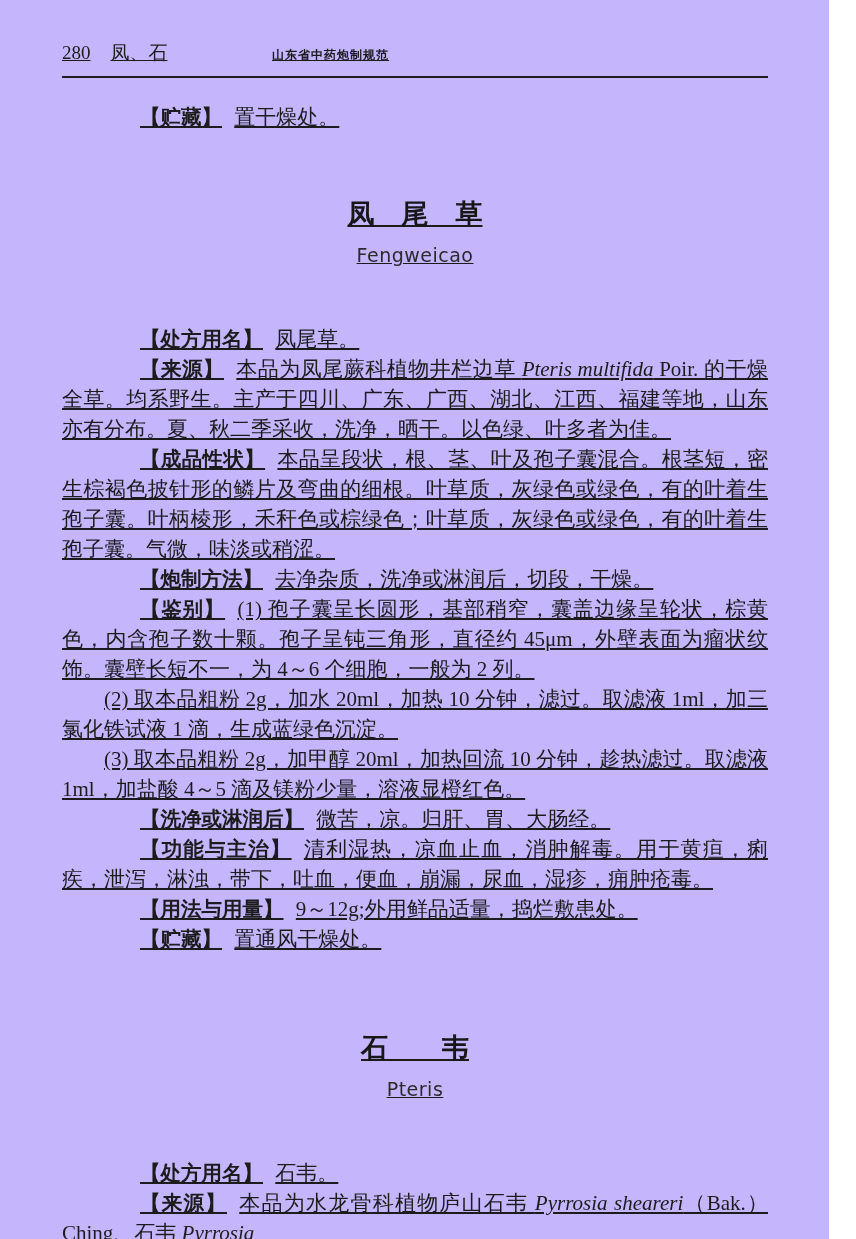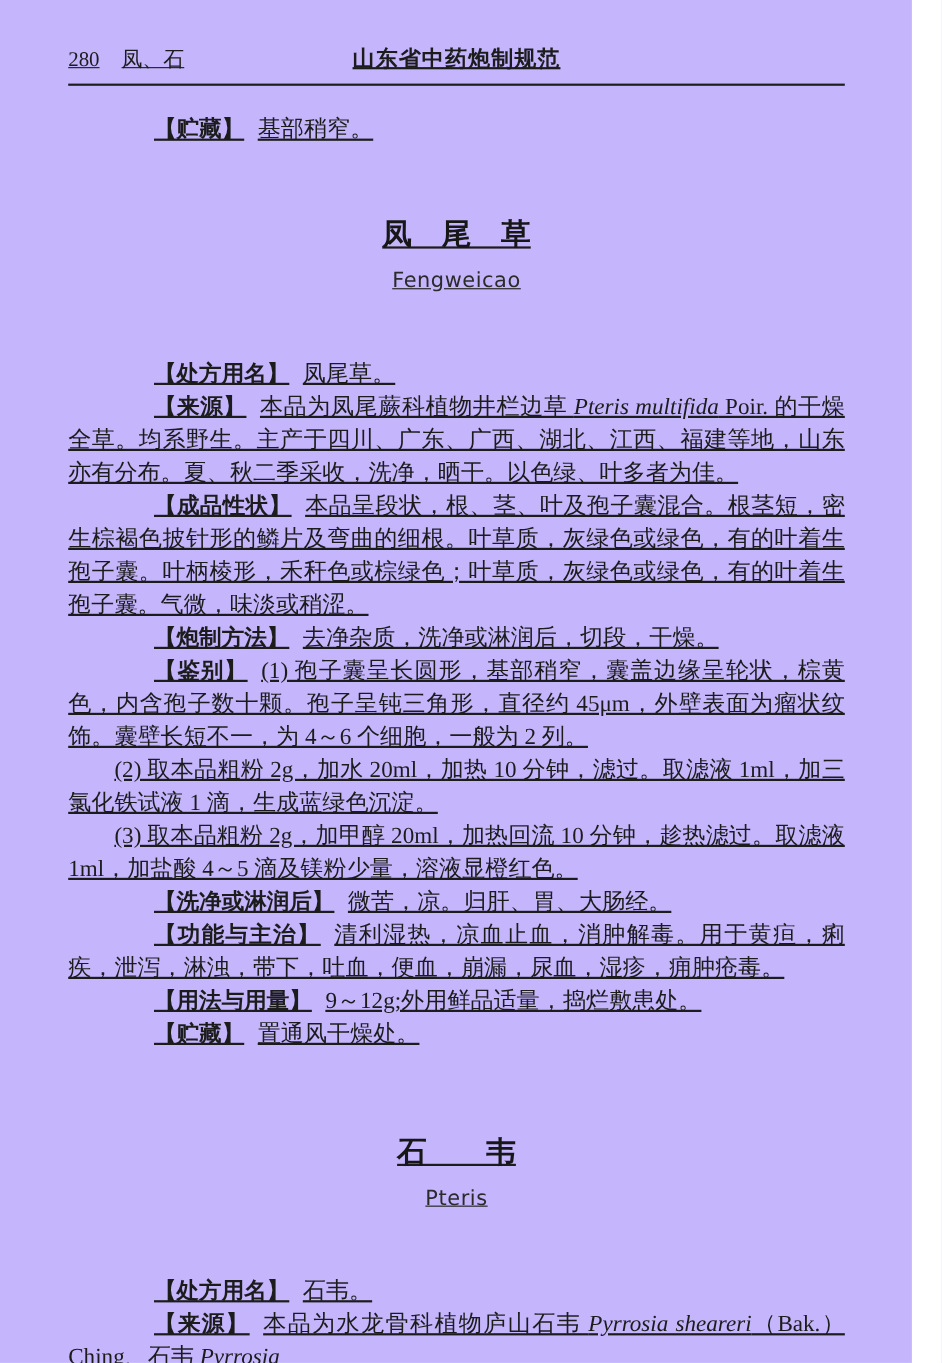--- a/index.html
+++ b/index.html
@@ -5,21 +5,21 @@
   html,body{margin:0;padding:0;background:#ffffff;}
   .page{
     width:829px;height:1239px;box-sizing:border-box;position:relative;
     background:#c4b5fd;color:#1c1c1c;overflow:hidden;
     font-family:"Liberation Serif","DejaVu Serif",serif;
     padding:40px 61px 0 62px;
     text-decoration:underline;
   }
   .header{display:flex;align-items:baseline;font-size:19px;line-height:26px;}
   .header-left{width:210px;display:flex;gap:20px;white-space:nowrap;}
-  .header-center{flex:1;text-align:center;font-family:"DejaVu Sans","Liberation Sans",sans-serif;font-size:20px;font-weight:600;letter-spacing:1px;}
+  .header-center{flex:1;text-align:left;font-family:"DejaVu Sans","Liberation Sans",sans-serif;font-size:12px;font-weight:600;letter-spacing:1px;}
   .header-right{width:210px;}
   .rule{border-bottom:2.5px solid #1e1e1e;margin-top:8px;}
   .para{margin:0;font-size:21px;line-height:30px;text-align:justify;text-indent:2em;}
   .leftover{margin-top:24px;}
   .label{font-weight:bold;font-family:"DejaVu Sans","Liberation Sans",sans-serif;font-size:20.5px;padding-right:0.6em;margin-left:36px;}
   .lat-i{font-style:italic;}
   .m-title{
     margin:62px 0 0 0;text-align:center;font-weight:600;font-size:27px;line-height:40px;
     font-family:"DejaVu Sans","Liberation Sans",sans-serif;color:#171717;
   }
@@ -39,21 +39,21 @@
     <div class="header-left">
       <span>280</span>
       <span>凤、石</span>
     </div>
     <div class="header-center">山东省中药炮制规范</div>
     <div class="header-right"></div>
   </div>
   <div class="rule"></div>
 
   <p class="para leftover">
-    <span class="label">【贮藏】</span><span>基部稍窄。</span>
+    <span class="label">【贮藏】</span><span>置干燥处。</span>
   </p>
 
   <section>
     <h1 class="m-title">凤　尾　草</h1>
     <div class="m-pinyin">Fengweicao</div>
 
     <div class="entries">
       <p class="para">
         <span class="label">【处方用名】</span><span>凤尾草。</span>
       </p>

